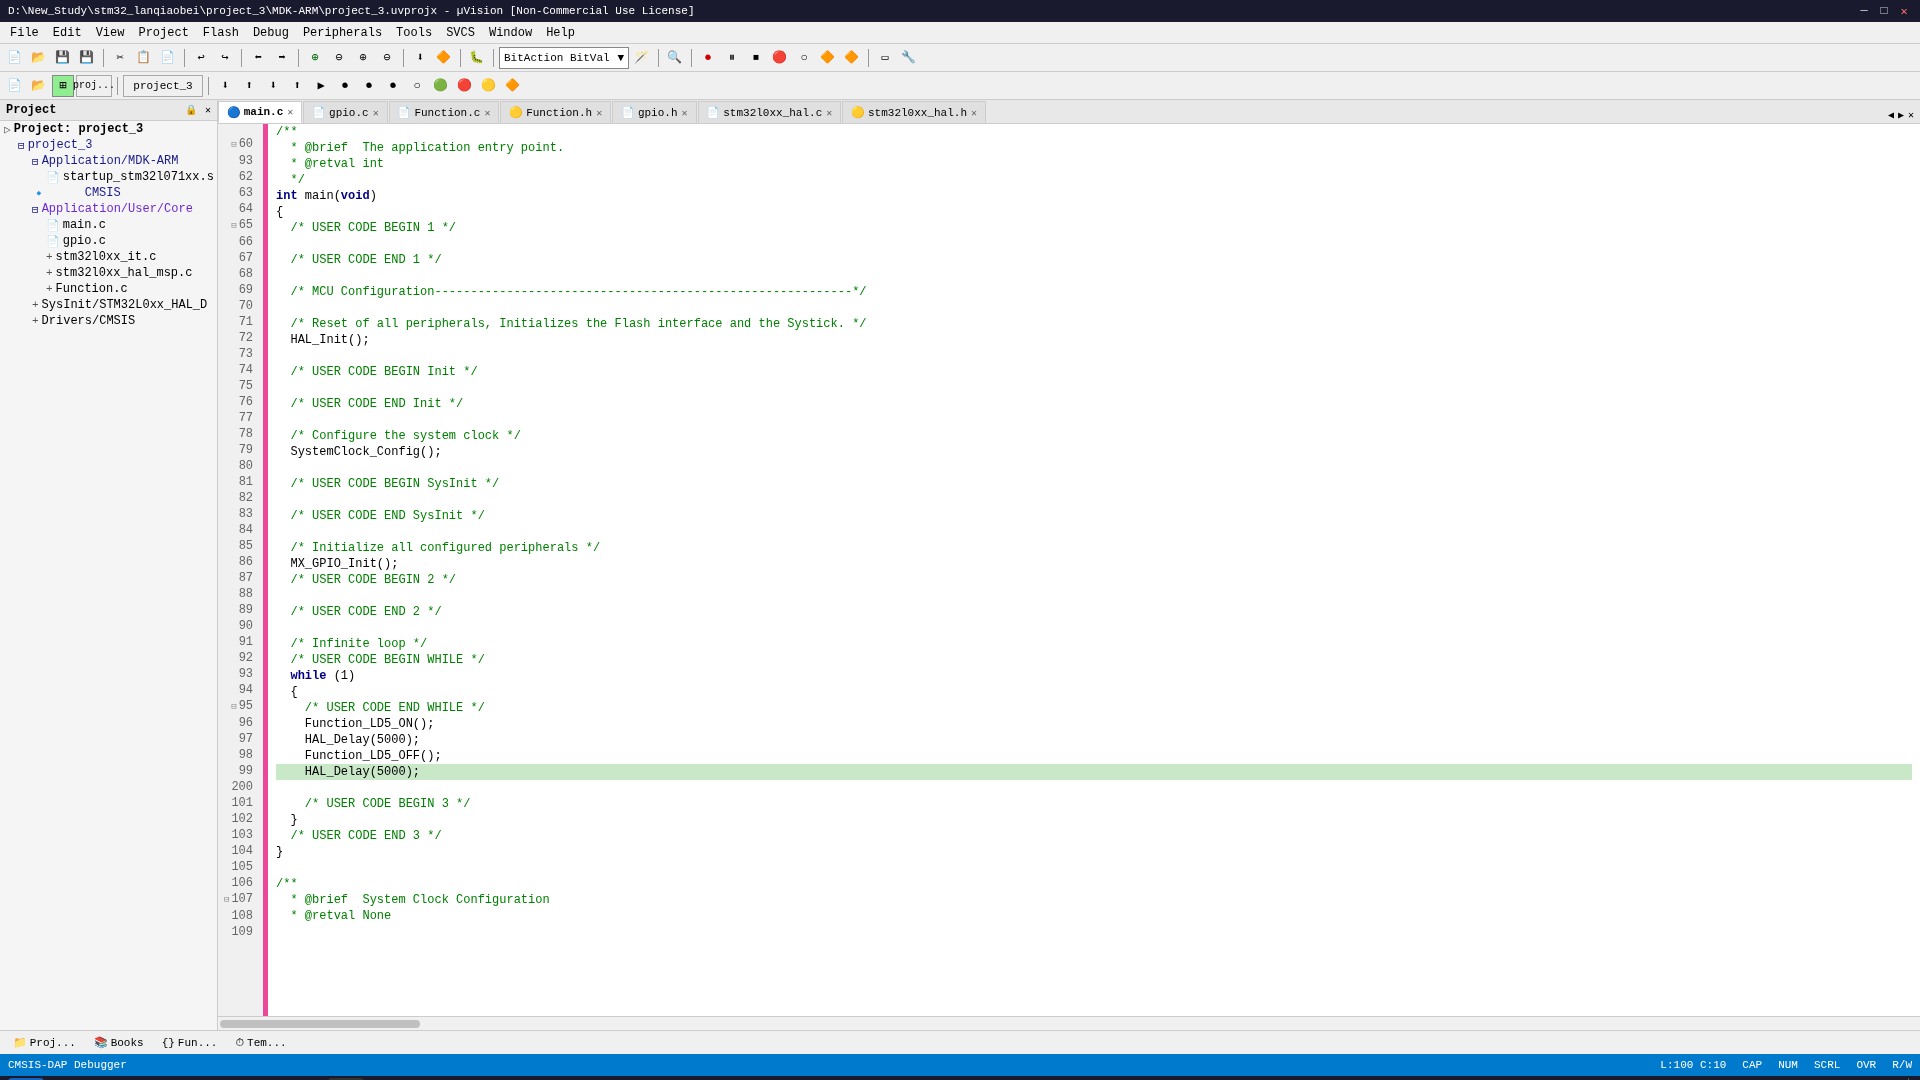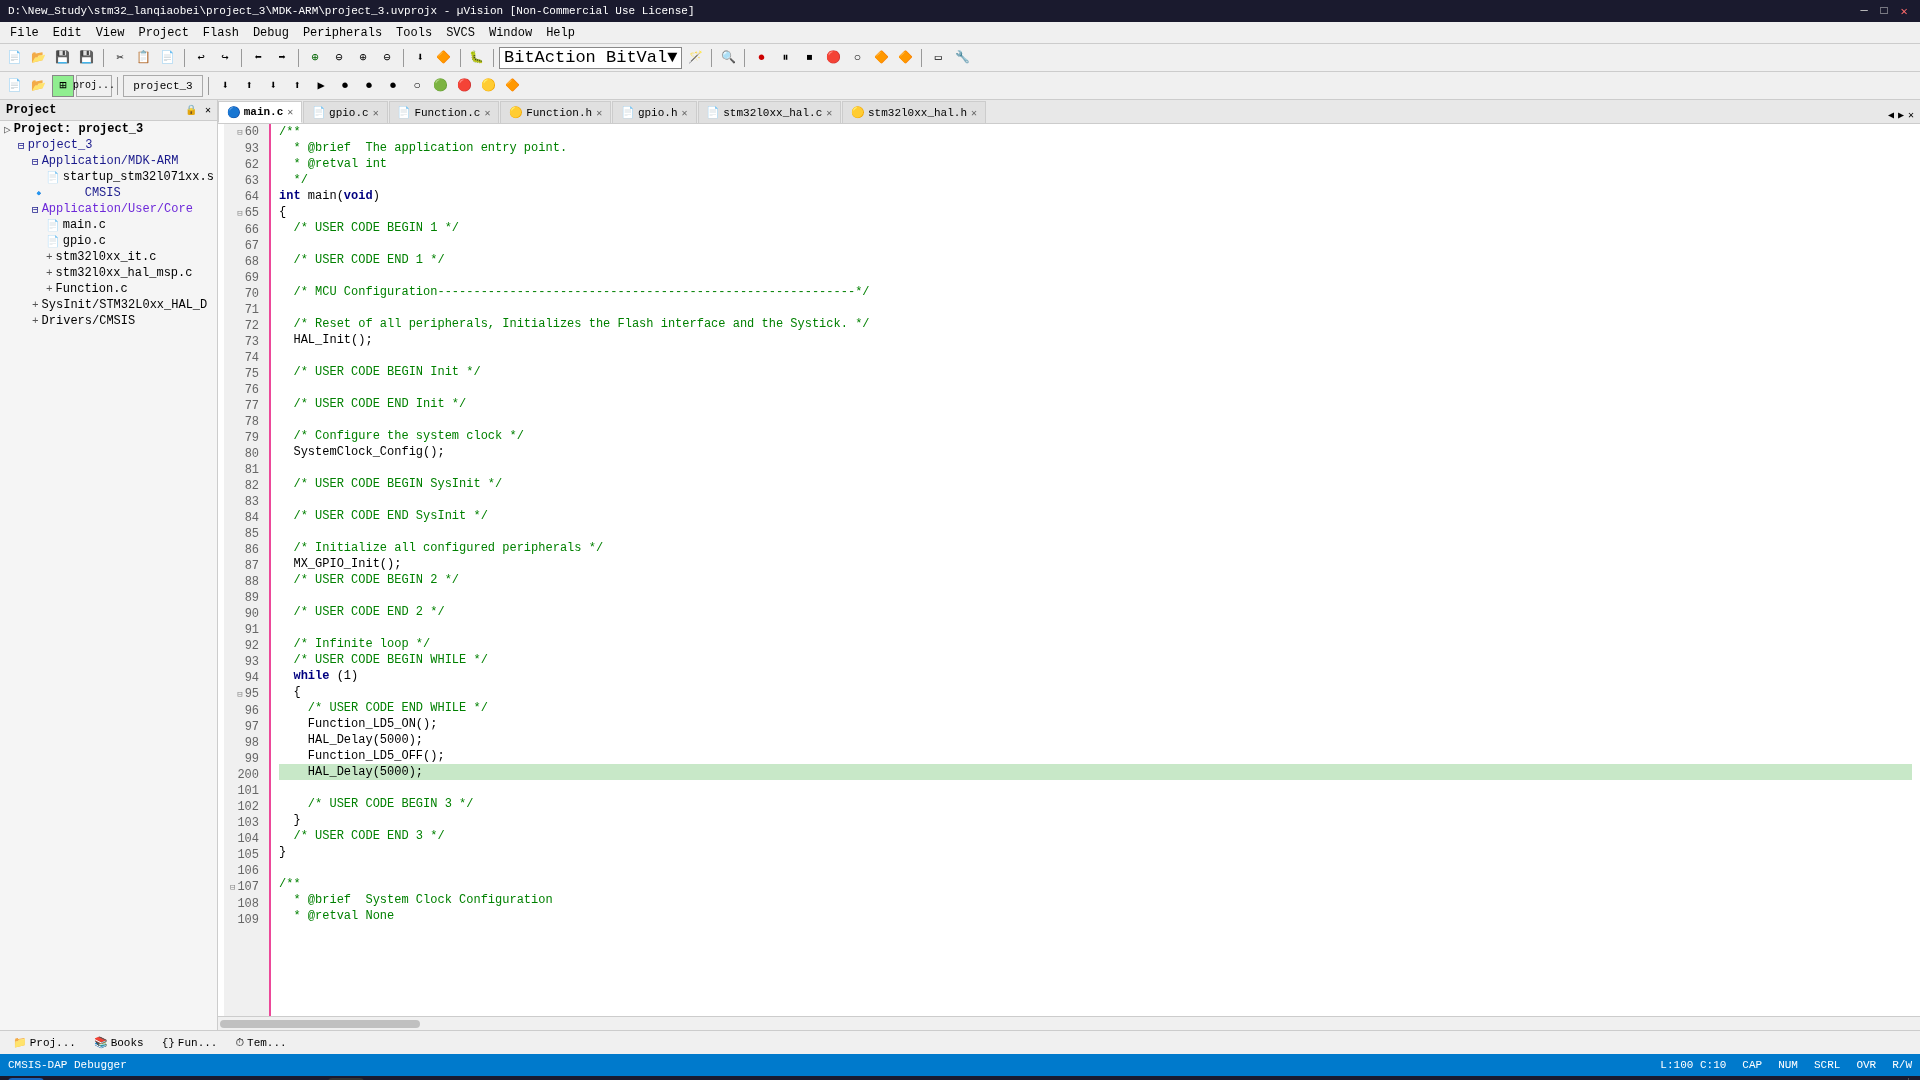--- a/index.html
+++ b/index.html
@@ -47,21 +47,21 @@
       padding: 2px 4px;
       border-bottom: 1px solid #ccc;
       gap: 2px;
     }
     .toolbar-btn {
       width: 22px; height: 22px; display: inline-flex; align-items: center; justify-content: center;
       cursor: pointer; border: 1px solid transparent; font-size: 12px;
     }
     .toolbar-sep { width: 1px; height: 18px; background: #999; margin: 0 3px; }
     .toolbar-dropdown {
-      height: 22px; border: 1px solid #888; background: white; padding: 0 4px; font-size: 17px; min-width: 130px;
+      height: 22px; border: 1px solid #888; background: white; padding: 0 4px; font-size: 11px; min-width: 130px;
       display: flex; align-items: center; justify-content: space-between; cursor: pointer;
     }
     
     
     #toolbar2 {
       background: #f0f0f0;
       height: 28px;
       display: flex;
       align-items: center;
       padding: 2px 4px;
@@ -143,29 +143,28 @@
       display: flex;
       flex-direction: column;
     }
     #code-content {
       flex: 1;
       overflow: auto;
       display: flex;
     }
     #line-numbers {
       background: #f0f0f0;
-      border-right: 2px solid #ec4899;
-      padding: 0 6px;
+      border-right: 5px solid #ec4899;
+      padding: 12px 6px;
       text-align: right;
       color: #666;
       font-size: 12px;
       line-height: 16px;
       min-width: 45px;
       user-select: none;
-      margin-left: 6px;
     }
     #code-area {
       flex: 1;
       padding: 0 8px;
       font-size: 12px;
       line-height: 16px;
       white-space: pre;
       overflow-x: auto;
     }
     .code-line { display: block; line-height: 16px; }

